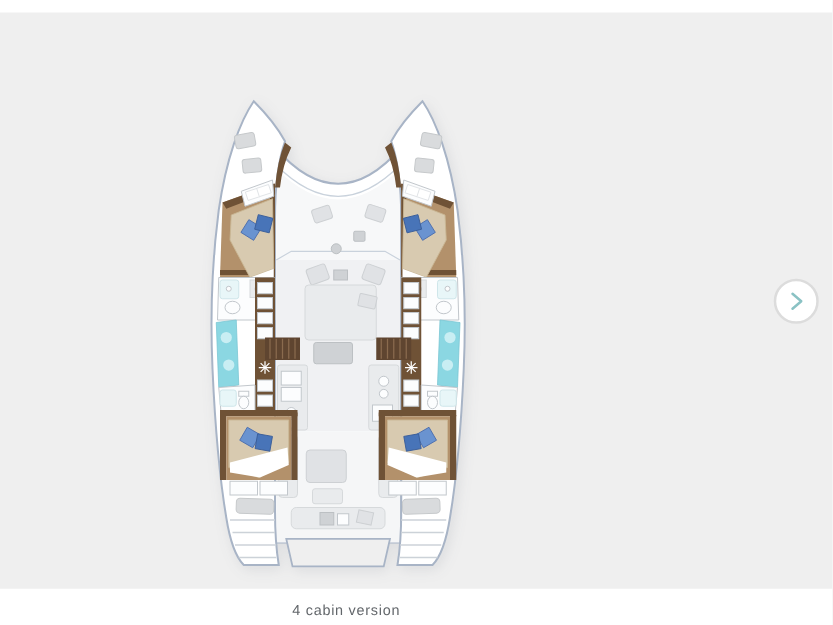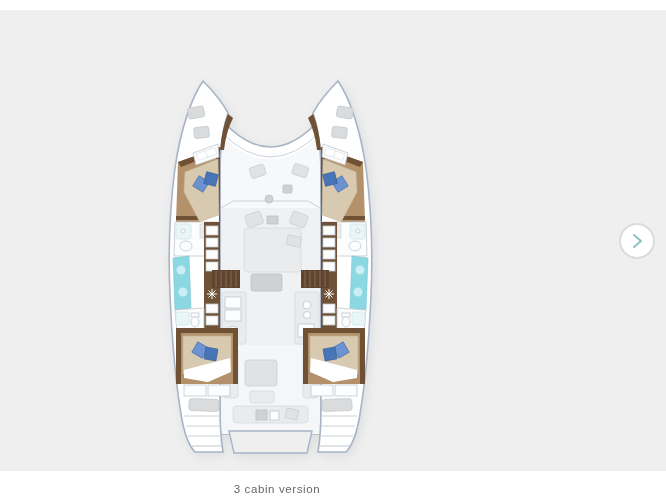--- a/index.html
+++ b/index.html
@@ -213,13 +213,13 @@
     <use href="#hull-port" transform="matrix(-1 0 0 1 541 0)"></use>
   </svg>
 
   <button class="next-btn">
     <svg width="32" height="32" viewBox="0 0 32 32">
       <polyline class="chev" points="13,10 20,16 13,22"></polyline>
     </svg>
   </button>
 </div>
 
-<div class="caption">3 cabin version</div>
+<div class="caption">4 cabin version</div>
 
 </body></html>

